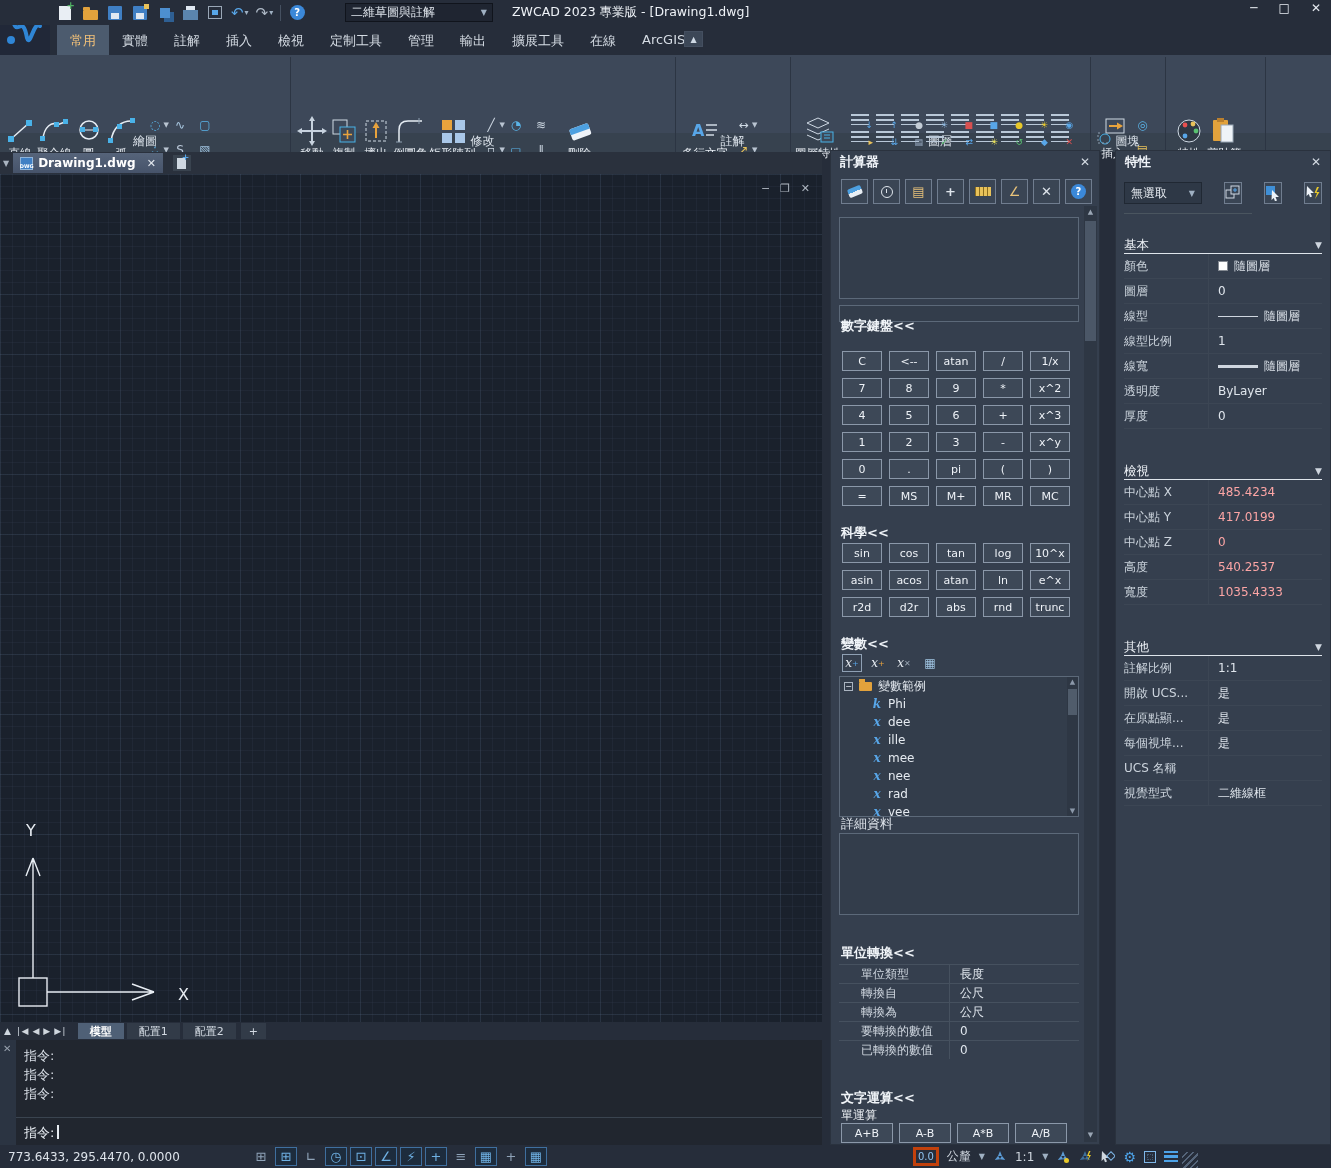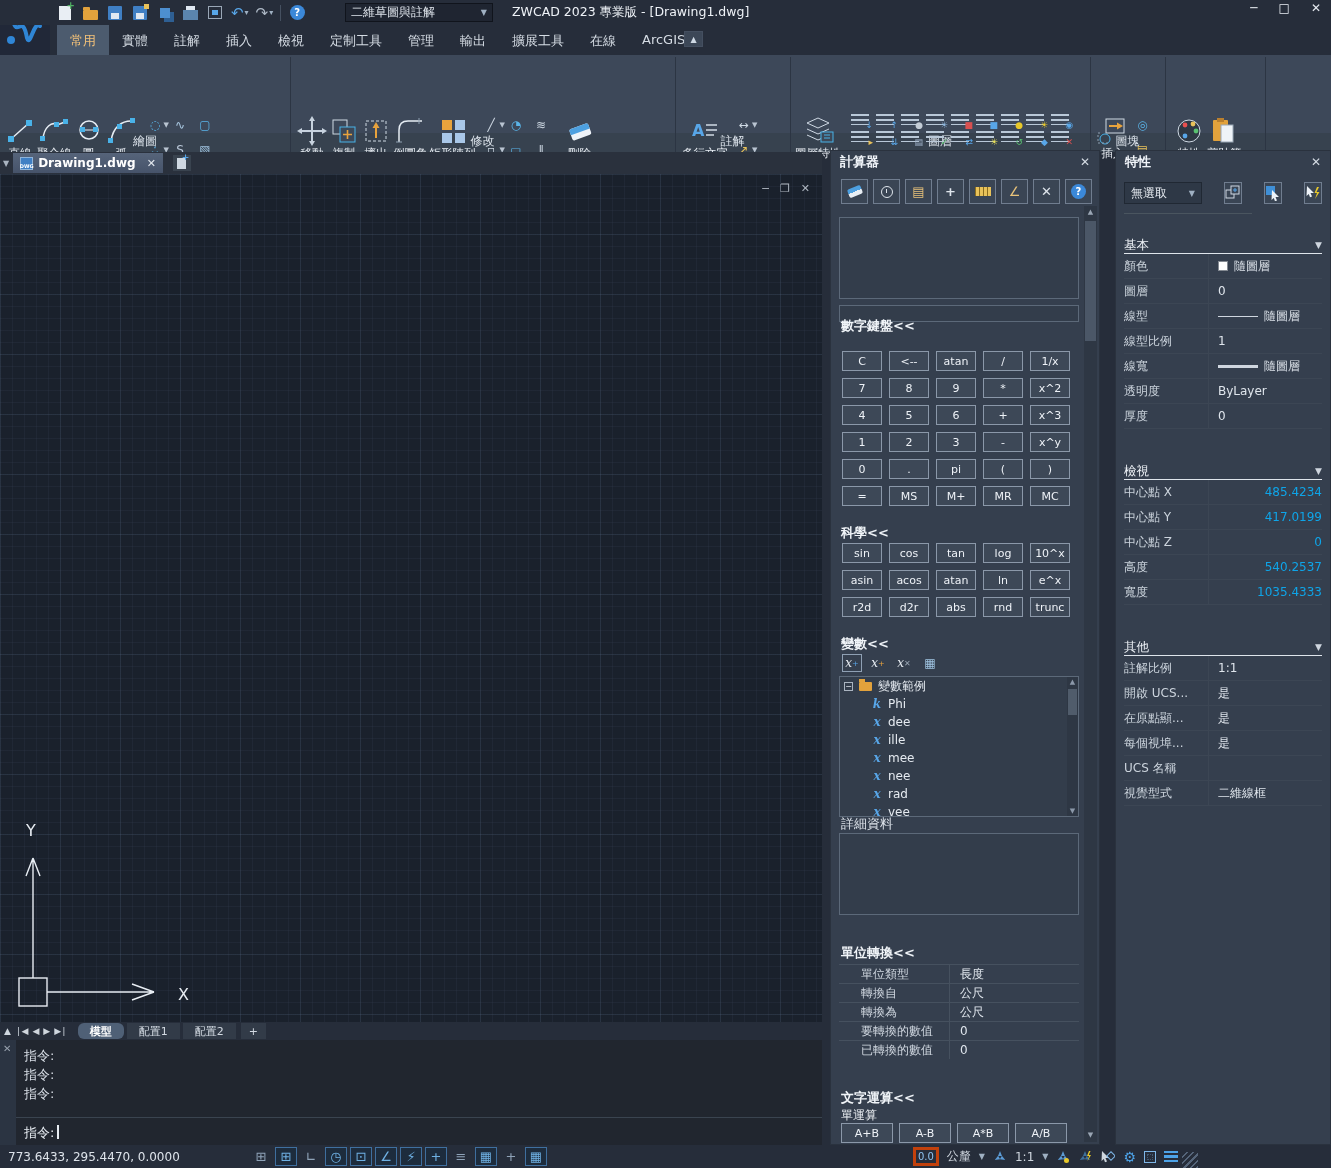--- a/index.html
+++ b/index.html
@@ -92,21 +92,21 @@
       linear-gradient(rgba(130,160,200,0.09) 1px,transparent 1px),
       linear-gradient(90deg,rgba(130,160,200,0.09) 1px,transparent 1px);
     background-size:12px 12px,12px 12px,60px 60px,60px 60px;}
   .vpctl{position:absolute;top:8px;right:12px;display:flex;gap:11px;color:#aeb6c0;font-size:11px;}
   .ucs{position:absolute;left:6px;bottom:14px;}
 
   
   .ltabs{position:absolute;left:0;top:1022px;width:822px;height:18px;background:#262d3a;display:flex;align-items:center;gap:5px;padding-left:4px;font-size:11px;}
   .lnav{color:#cfd6de;font-size:9px;letter-spacing:-1px;}
   .ltab{padding:1px 12px;background:#323b48;color:#d3dae2;height:16px;display:flex;align-items:center;}
-  .ltab.active{background:#4f6076;color:#fff;font-weight:bold;border-radius:6px;}
+  .ltab.active{background:#4f6076;color:#fff;font-weight:bold;}
   .ltab.plus{padding:1px 8px;}
 
   
   .cmd{position:absolute;left:0;top:1040px;width:822px;height:105px;background:#21262f;}
   .cgut{position:absolute;left:0;top:0;width:16px;height:105px;background:#2b3442;}
   .cgut .x{position:absolute;left:3px;top:3px;color:#98a2ae;font-size:10px;}
   .chist{position:absolute;left:24px;top:6px;line-height:19px;font-size:13px;color:#d8dee6;}
   .cdiv{position:absolute;left:16px;right:0;top:77px;border-top:1px solid #3a4450;}
   .cprompt{position:absolute;left:24px;top:84px;font-size:13px;color:#e6ebf1;}
   .caret{display:inline-block;width:1.5px;height:14px;background:#e8edf3;vertical-align:-2px;margin-left:3px;animation:blink 1s steps(1) infinite;}
@@ -165,21 +165,21 @@
          padding:0 6px;color:#e6ebf1;}
   .seldd .arr{margin-left:auto;font-size:8px;color:#9fb0c2;}
   .selbtn{width:23px;height:22px;border:1px solid #707d8f;background:#3a4554;display:flex;align-items:center;justify-content:center;margin-left:2px;}
   .seldiv{position:absolute;left:8px;top:62px;width:128px;border-top:1px solid #4a5souligne5f;border-top:1px solid #4a555f;}
   .psec{position:absolute;left:8px;right:8px;}
   .psech{display:flex;align-items:center;height:17px;border-bottom:1px solid #dfe5ec;color:#eef2f7;font-size:12.5px;}
   .psech .chev{margin-left:auto;font-size:9px;color:#cfd6df;}
   .prow{height:25px;display:flex;align-items:stretch;border-bottom:1px solid #3c4654;font-size:12px;}
   .prow .pk{width:84px;color:#ccd4dd;display:flex;align-items:center;white-space:nowrap;overflow:hidden;}
   .prow .pv{flex:1;padding-left:9px;color:#dfe5ec;border-left:1px solid #3c4654;display:flex;align-items:center;gap:6px;}
-  .psec.dim .pv{color:#0ea5e9;justify-content:flex-end;}
+  .psec.dim .pv{color:#fca5a5;}
   .sw{width:10px;height:10px;background:#fff;border:1px solid #848a92;flex:none;}
   .ls{width:40px;height:1px;background:#cfd6df;flex:none;}
   .ls.thick{height:3px;}
 
   
   .sbar{position:absolute;left:0;top:1145px;width:1198px;height:23px;background:#262d3a;}
   .coords{position:absolute;left:8px;top:5px;font-size:12px;color:#dde3ea;}
   .smid{position:absolute;left:250px;top:1px;display:flex;gap:3px;align-items:center;height:21px;}
   .sicon{width:22px;height:19px;display:flex;align-items:center;justify-content:center;font-size:13px;color:#8fa3b8;}
   .sicon.on{border:1px solid #3f6f9f;background:#1d2c3d;color:#6fb1e4;}

